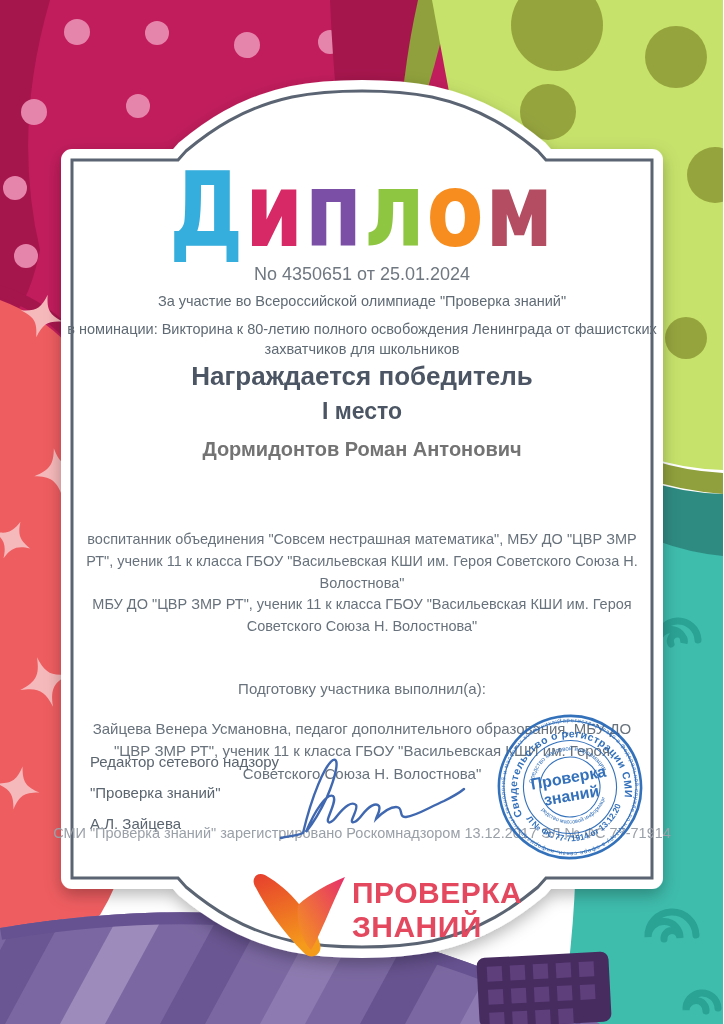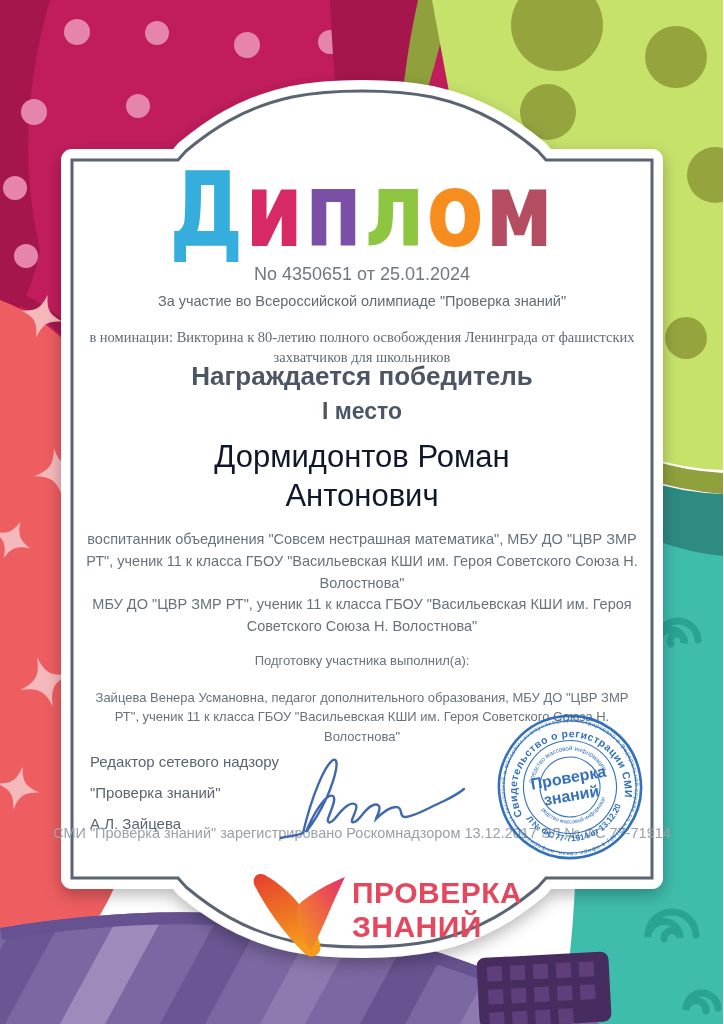--- a/index.html
+++ b/index.html
@@ -6,28 +6,28 @@
   .stage{position:relative;width:723px;height:1024px;overflow:hidden;
          font-family:"Liberation Sans",sans-serif;}
   .stage svg{position:absolute;left:0;top:0;}
   .abs{position:absolute;}
   .center{left:0;width:724px;text-align:center;}
   .title{top:158px;line-height:1;}
   .title-inner{display:inline-block;transform:scaleX(.8);transform-origin:50% 50%;
                font-family:"DejaVu Sans",sans-serif;font-weight:700;font-size:104px;letter-spacing:2px;}
   .number{top:264px;font-size:18px;color:#6f7780;}
   .participation{top:291px;font-size:14.5px;color:#5f6a74;line-height:1.38;}
-  .participation .wrapblock{width:590px;margin:16px auto;font-family:Liberation Serif, serif;}
+  .participation .wrapblock{width:590px;margin:8px auto;}
   .award{top:361px;font-size:26px;font-weight:700;color:#4b5563;}
   .place{top:398px;font-size:23px;font-weight:700;color:#4b5563;}
-  .name{top:437px;font-size:31px;font-weight:400;color:#0f172a;line-height:1.27;}
+  .name{top:437px;font-size:20px;font-weight:700;color:#737373;line-height:1.27;}
   .name .wrapblock{max-width:330px;margin:0 auto;}
   .details{top:529px;font-size:14.5px;color:#68727c;line-height:1.5;}
   .details .wrapblock{width:556px;margin:0 auto;}
-  .mentor{top:651px;font-size:13px;color:#68727c;line-height:1.5;}
+  .mentor{top:678px;font-size:15px;color:#68727c;line-height:1.5;}
   .mentor .wrapblock{width:556px;margin:17px auto;}
   .editor{left:90px;top:746px;font-size:15px;color:#5b6570;line-height:2.08;text-align:left;}
   .registration{top:825px;font-size:14.5px;color:#9aa0a8;}
   .logo-text{left:352px;top:876px;font-size:30px;font-weight:700;color:#e4485f;
              line-height:1.12;text-align:left;letter-spacing:.5px;}
 </style>
 </head>
 <body>
 
 <div class="stage">

